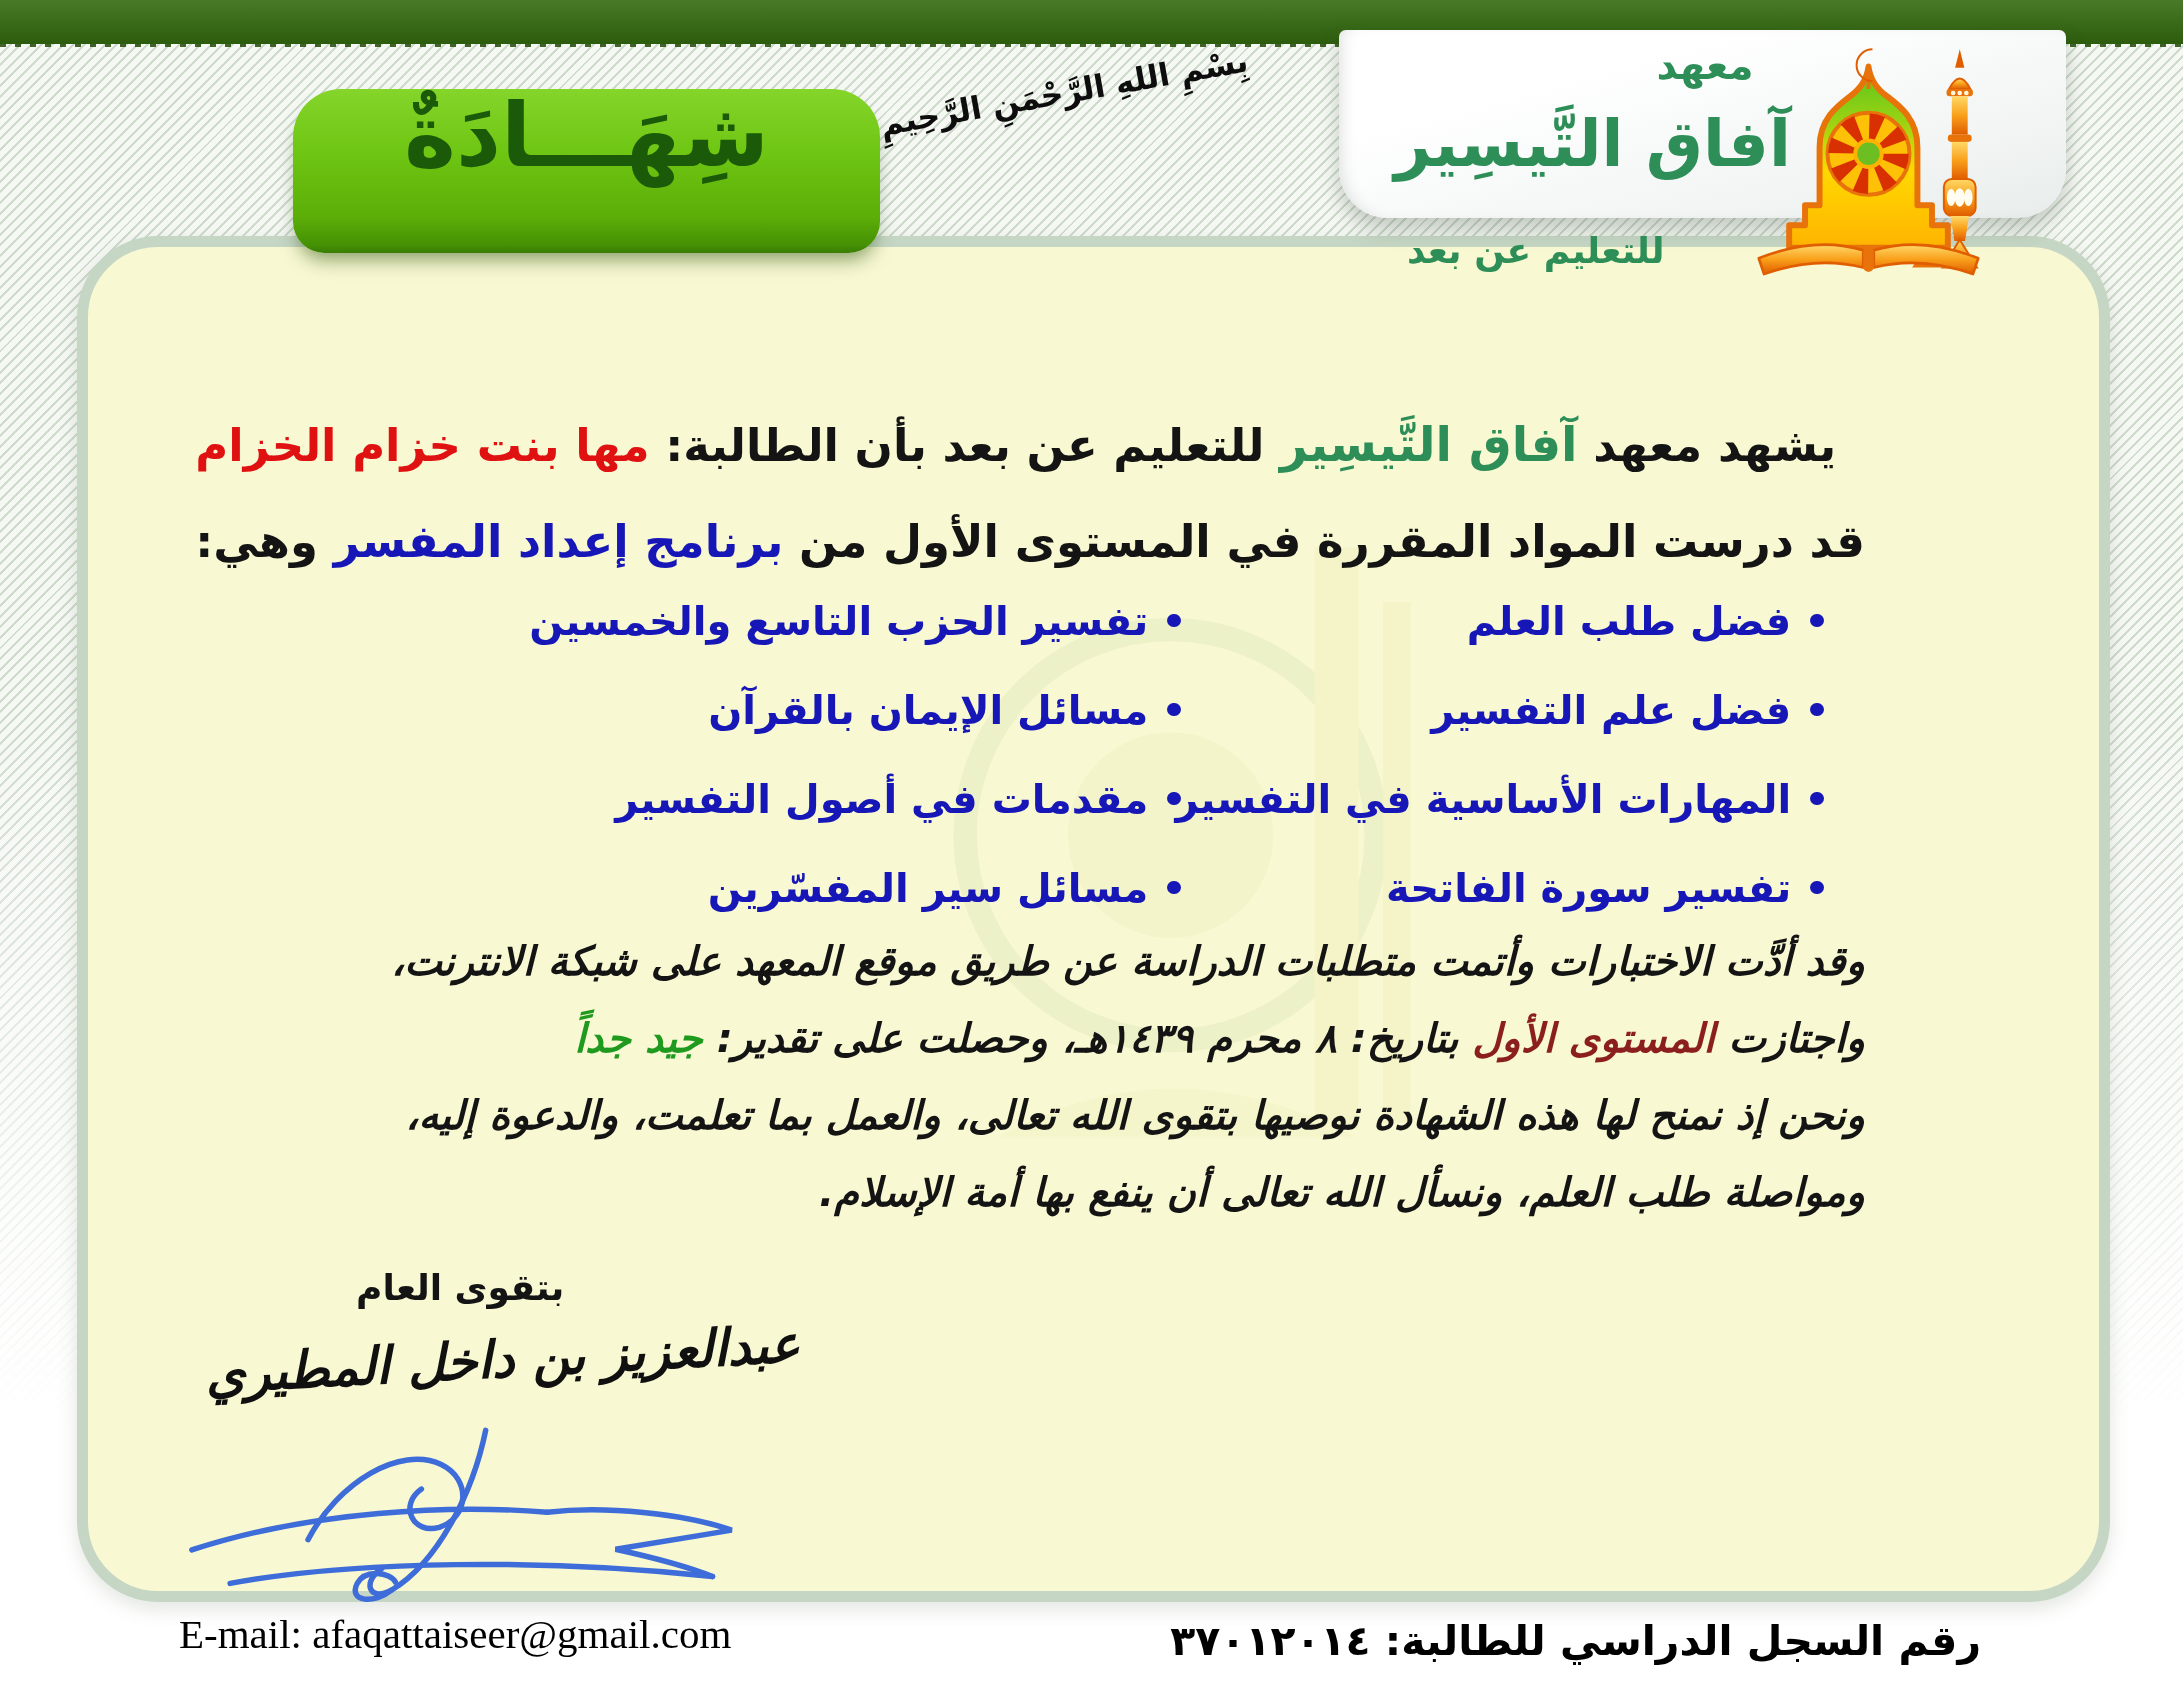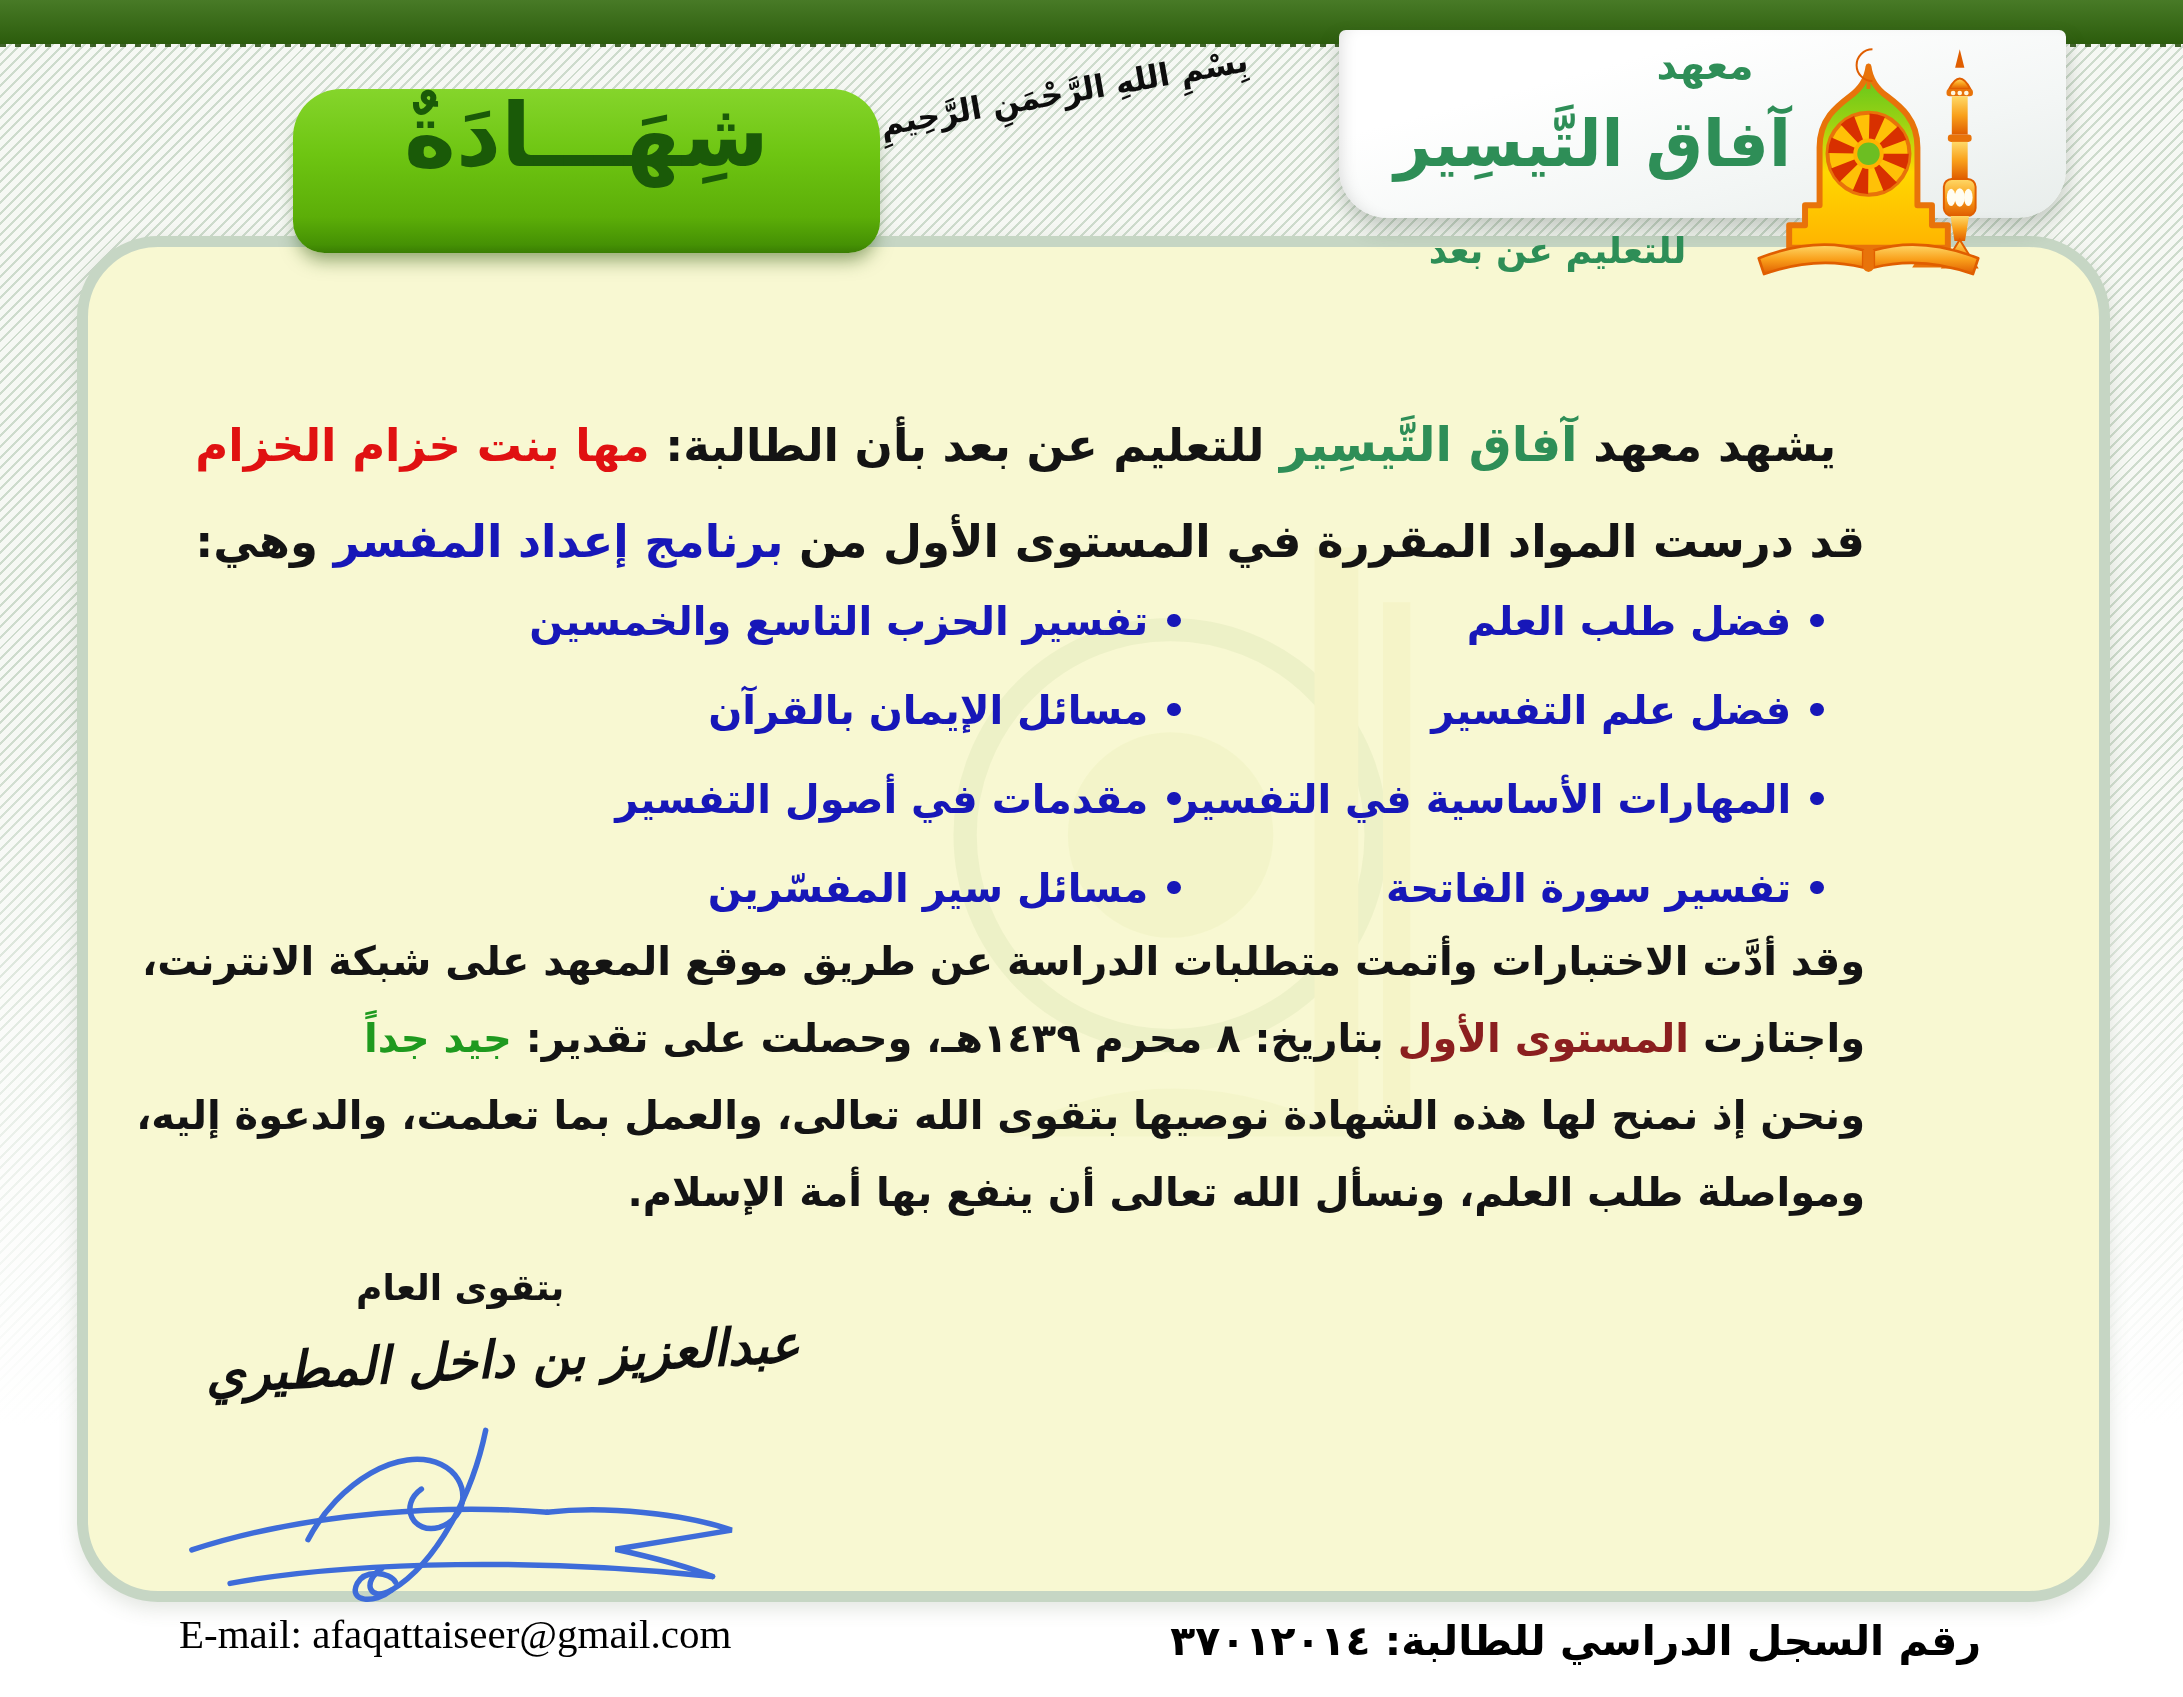--- a/index.html
+++ b/index.html
@@ -25,21 +25,21 @@
 
   
   .logo-panel{position:absolute;left:1339px;top:30px;width:727px;height:188px;z-index:3;
     background:linear-gradient(165deg,#ffffff 28%,#F3F6F5 68%,#E8EDEB 100%);
     border-radius:6.8px 6.8px 49px 49px;
     box-shadow:0 11px 20.5px rgba(60,80,60,.28), inset 11px 0 18px -11px rgba(0,0,0,.16);}
   .inst-prefix{position:absolute;left:294px;top:12.3px;width:144px;text-align:center;direction:rtl;
     font-size:40px;font-weight:bold;color:var(--c-logo_green,#2E8E57);}
   .inst-name{position:absolute;left:48px;top:77px;width:411px;text-align:center;direction:rtl;
     font-size:64px;font-weight:bold;color:var(--c-logo_green,#2E8E57);white-space:nowrap;letter-spacing:-0.7px;}
-  .inst-tagline{position:absolute;left:68px;top:200px;width:301px;text-align:center;direction:rtl;
+  .inst-tagline{position:absolute;left:68px;top:200px;width:301px;text-align:left;direction:rtl;
     font-size:36px;font-weight:bold;color:var(--c-logo_green,#2E8E57);}
   .mosque{position:absolute;left:409px;top:18px;width:241px;height:238px;}
 
   
   .banner{position:absolute;left:293px;top:89px;width:587px;height:164px;z-index:6;
     background:linear-gradient(180deg,#85D52B 0%,#6EC512 40%,#5CAE08 78%,#459104 95%,#3A7D03 100%);
     border-radius:48px 48px 31.5px 31.5px;display:flex;align-items:flex-start;justify-content:center;
     box-shadow:0 12.3px 18px -5.5px rgba(35,80,8,.5);}
   .banner-text{font-size:88px;font-weight:bold;color:var(--c-banner_text,#1A5A08);
     direction:rtl;transform:translateY(-5.5px);}
@@ -65,21 +65,21 @@
   .courses{position:absolute;right:359px;top:576px;z-index:5;direction:rtl;display:grid;
     grid-template-columns:479px 787px;column-gap:164px;grid-auto-rows:89px;align-items:center;
     font-size:40px;font-weight:bold;color:var(--c-program,#1717B8);}
   .course{display:flex;align-items:center;white-space:nowrap;}
   .dot{width:13.7px;height:13.7px;border-radius:50%;background:var(--c-program,#1717B8);
     margin-left:19px;flex:none;}
 
   
   .closing{position:absolute;right:318px;top:923px;z-index:5;direction:rtl;text-align:right;
     font-size:40px;font-weight:bold;color:#141414;white-space:nowrap;}
-  .closing p{margin:0;line-height:77px;}
+  .closing p{margin:0;line-height:77px;font-style:italic;}
   .level{color:var(--c-level,#8B1F1F);}
   .grade{color:var(--c-grade,#1F9A1F);}
 
   
   .sig-title{position:absolute;left:356px;top:1267px;z-index:5;direction:rtl;
     font-size:36px;font-weight:bold;color:#141414;}
   .sig-name{position:absolute;left:205px;top:1330px;z-index:5;direction:rtl;white-space:nowrap;
     font-size:51px;font-weight:bold;font-style:italic;color:#101010;transform:rotate(-3deg);}
   .sig-svg{position:absolute;left:164px;top:1403px;width:616px;height:205px;z-index:5;}
 

